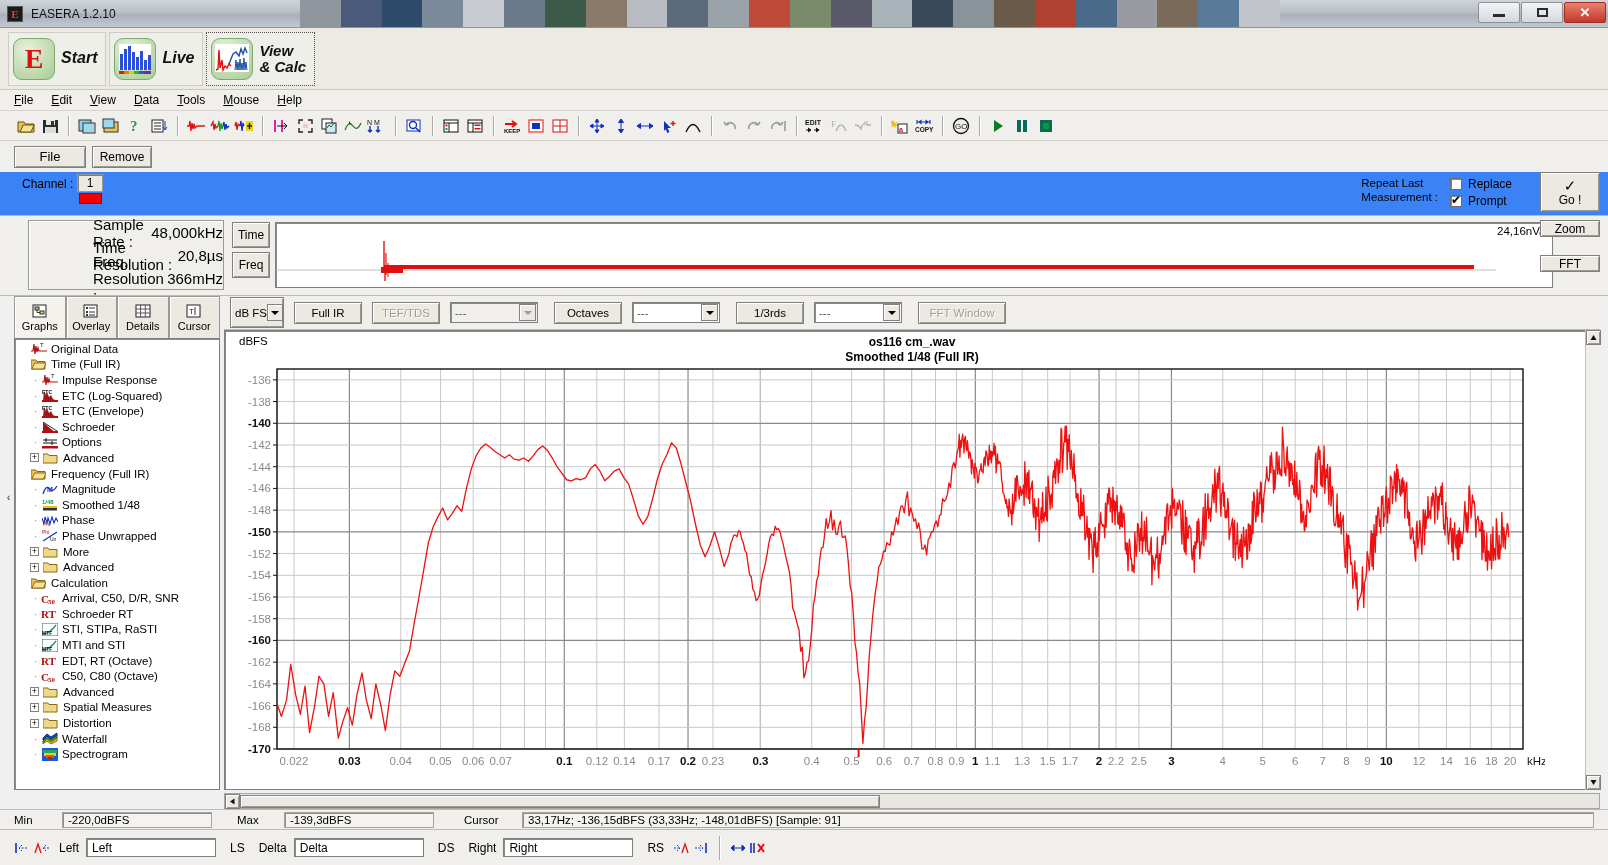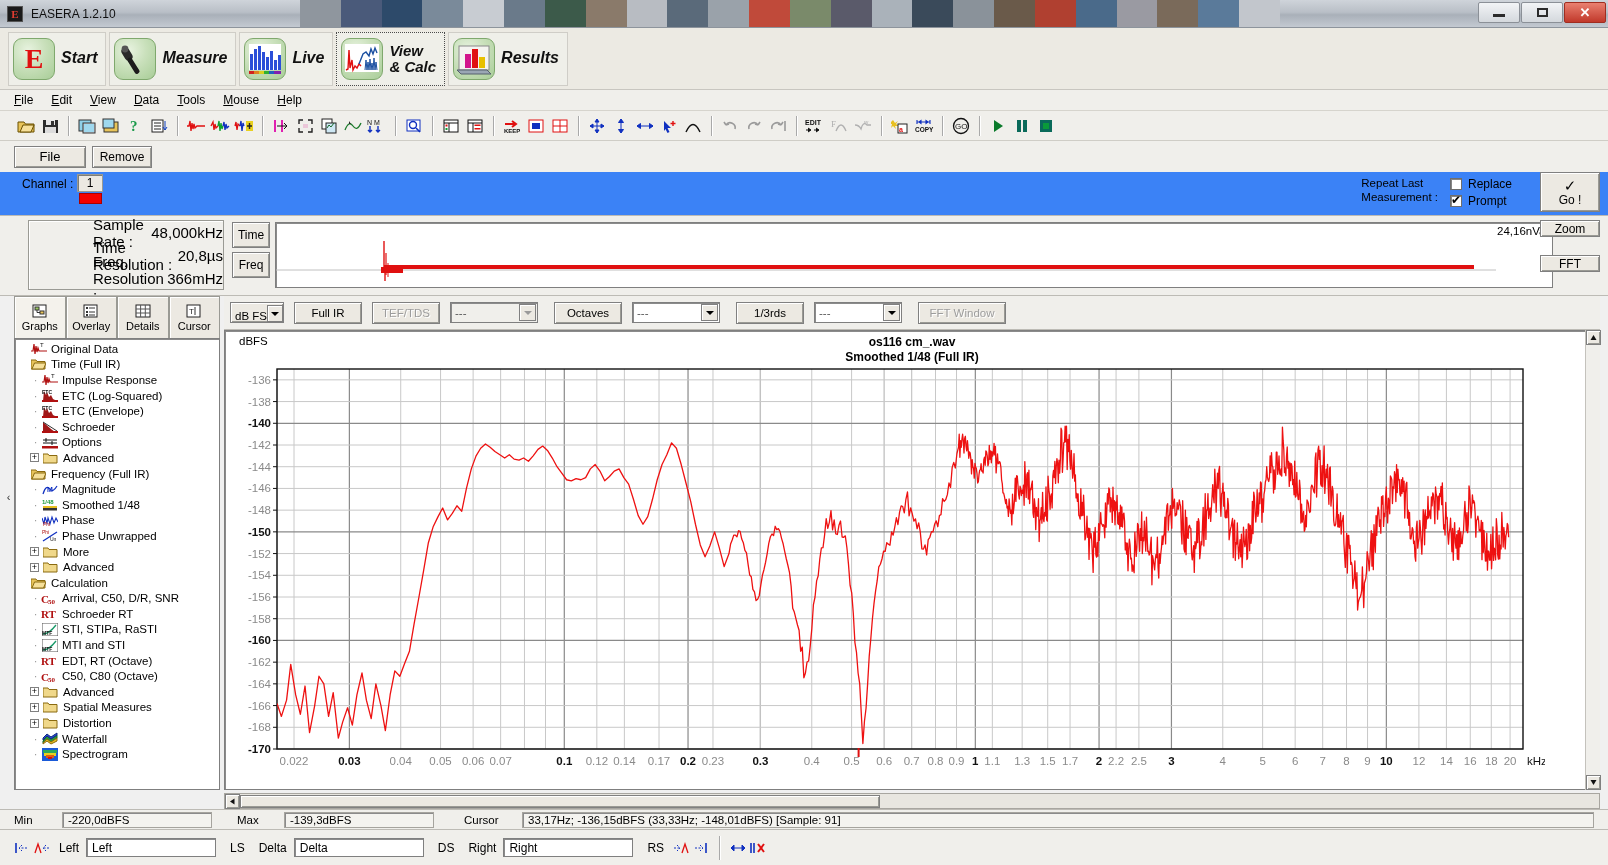--- a/index.html
+++ b/index.html
@@ -191,21 +191,21 @@
     font-size:11px; color:#333;
   }
 
   
   .graphwrap { position:absolute; left:224px; top:296px; right:8px; bottom:75px; }
   .ctrlbar {
     height:34px; background:#f0efeb; display:flex; align-items:center; gap:0;
     padding-left:6px; border-bottom:1px solid #bdbbb5;
   }
   .unitcombo {
-    width:54px; height:21px; display:flex; align-items:flex-end;
+    width:54px; height:31px; display:flex; align-items:center;
     border:1px solid #808080; background:#ece9e2;
     box-shadow: inset 1px 1px 0 #ffffff, inset -1px -1px 0 #9a9a94;
     font-size:11.5px; padding-left:4px; margin-right:10px;
   }
   .unitcombo .ca { margin-left:auto; width:16px; height:17px; border:1px solid #808080; background:#ece9e2;
      box-shadow: inset 1px 1px 0 #ffffff; display:flex; align-items:center; justify-content:center; }
   .cbtn { width:68px; height:22px; font-size:11.5px; margin-right:10px; }
   .cbtn.dis { color:#9d9d9d; text-shadow:1px 1px 0 #fff; }
   .dcombo {
     width:88px; height:21px; display:flex; align-items:center;
@@ -312,30 +312,20 @@
   <div class="bigbar">
     <div class="bigbtn">
       <div class="bigico">
         <span style="font-family:'Liberation Serif',serif;font-weight:bold;font-size:28px;color:#e01010;line-height:28px;">E</span>
       </div>
       <div class="biglbl">Start</div>
     </div>
     <div class="bigbtn">
       <div class="bigico">
         <svg width="38" height="38" viewBox="0 0 38 38">
-          <rect x="7" y="7" width="8" height="14" rx="4" fill="#2a2a2a" transform="rotate(-32 11 14)"></rect>
-          <rect x="15" y="17" width="5" height="18" rx="2" fill="#1c1c1c" transform="rotate(-32 17 26)"></rect>
-          <circle cx="9" cy="9" r="3.4" fill="#555"></circle>
-        </svg>
-      </div>
-      <div class="biglbl">Measure</div>
-    </div>
-    <div class="bigbtn">
-      <div class="bigico">
-        <svg width="38" height="38" viewBox="0 0 38 38">
           <rect x="3" y="4" width="32" height="26" fill="#ffffff"></rect>
           <rect x="4" y="14" width="3" height="16" fill="#2b4fd8"></rect>
           <rect x="8" y="9" width="3" height="21" fill="#2b4fd8"></rect>
           <rect x="12" y="6" width="3" height="24" fill="#2b4fd8"></rect>
           <rect x="16" y="12" width="3" height="18" fill="#2b4fd8"></rect>
           <rect x="20" y="17" width="3" height="13" fill="#2b4fd8"></rect>
           <rect x="24" y="11" width="3" height="19" fill="#2b4fd8"></rect>
           <rect x="28" y="20" width="3" height="10" fill="#2b4fd8"></rect>
           <rect x="32" y="15" width="3" height="15" fill="#2b4fd8"></rect>
           <rect x="3" y="31" width="5" height="3" fill="#d02020"></rect>
@@ -352,32 +342,20 @@
       <div class="bigico">
         <svg width="38" height="38" viewBox="0 0 38 38">
           <rect x="2" y="4" width="34" height="28" fill="#fff"></rect>
           <polyline points="3,30 5,29 6,10 7,28 9,20 10,30 12,26 14,28 16,24 18,26" fill="none" stroke="#e01010" stroke-width="1.4"></polyline>
           <polyline points="16,24 20,14 23,12 26,16 28,9 30,14 32,8 34,13" fill="none" stroke="#1a4fa0" stroke-width="1.4"></polyline>
           <polyline points="22,30 23,20 24,30 25,22 26,30 27,19 28,30 29,23 30,30 31,18 32,30 33,22 34,30" fill="none" stroke="#1a4fa0" stroke-width="1"></polyline>
         </svg>
       </div>
       <div class="biglbl two">View
 &amp; Calc</div>
-    </div>
-    <div class="bigbtn">
-      <div class="bigico">
-        <svg width="38" height="38" viewBox="0 0 38 38">
-          <rect x="4" y="6" width="30" height="24" fill="#f4f4f0" stroke="#888"></rect>
-          <rect x="10" y="14" width="6" height="14" fill="#d2158c"></rect>
-          <rect x="17" y="9" width="6" height="19" fill="#e01010"></rect>
-          <rect x="24" y="17" width="6" height="11" fill="#e8c000"></rect>
-          <path d="M2 30 L6 34 L36 34 L32 30 Z" fill="#9aa6b4" stroke="#55606c"></path>
-        </svg>
-      </div>
-      <div class="biglbl">Results</div>
     </div>
   </div>
 
   <div class="menubar">
     <span><u>F</u><span>ile</span></span>
     <span><u>E</u>dit</span>
     <span><u>V</u>iew</span>
     <span><u>D</u>ata</span>
     <span><u>T</u>ools</span>
     <span><u>M</u>ouse</span>

